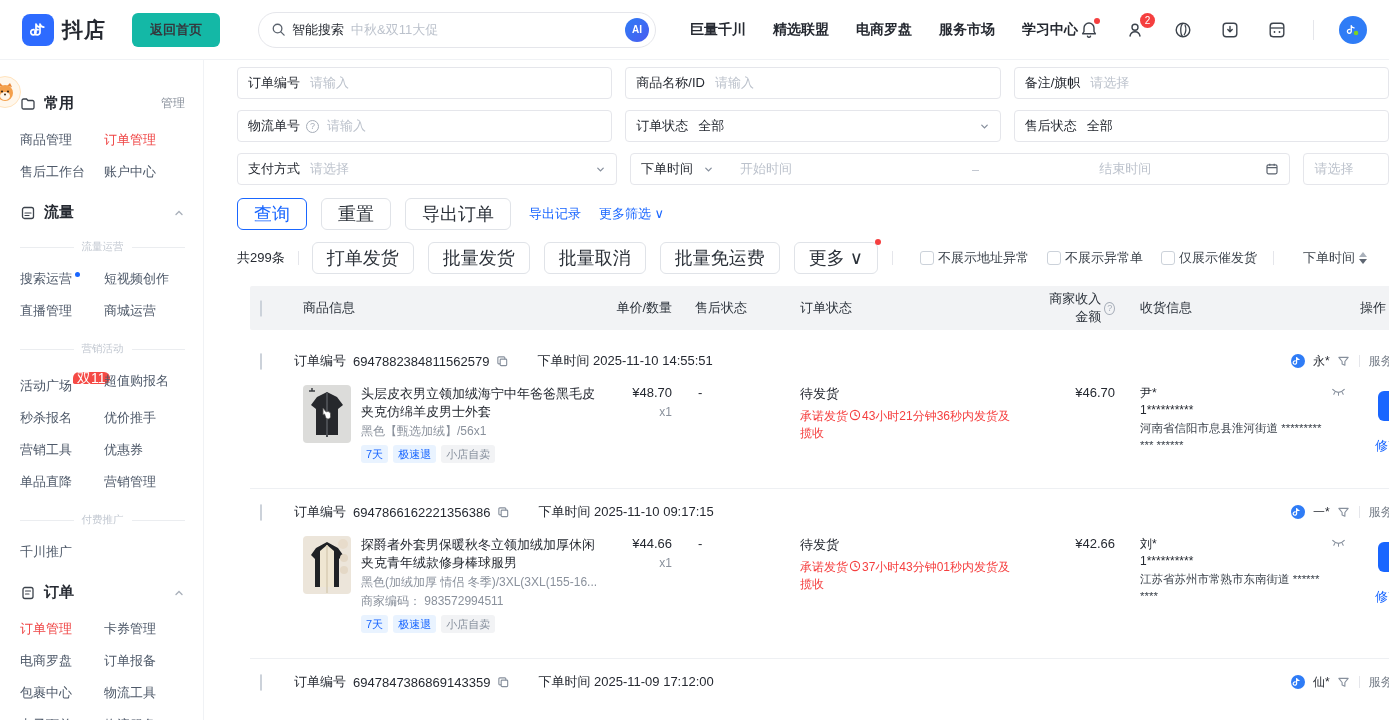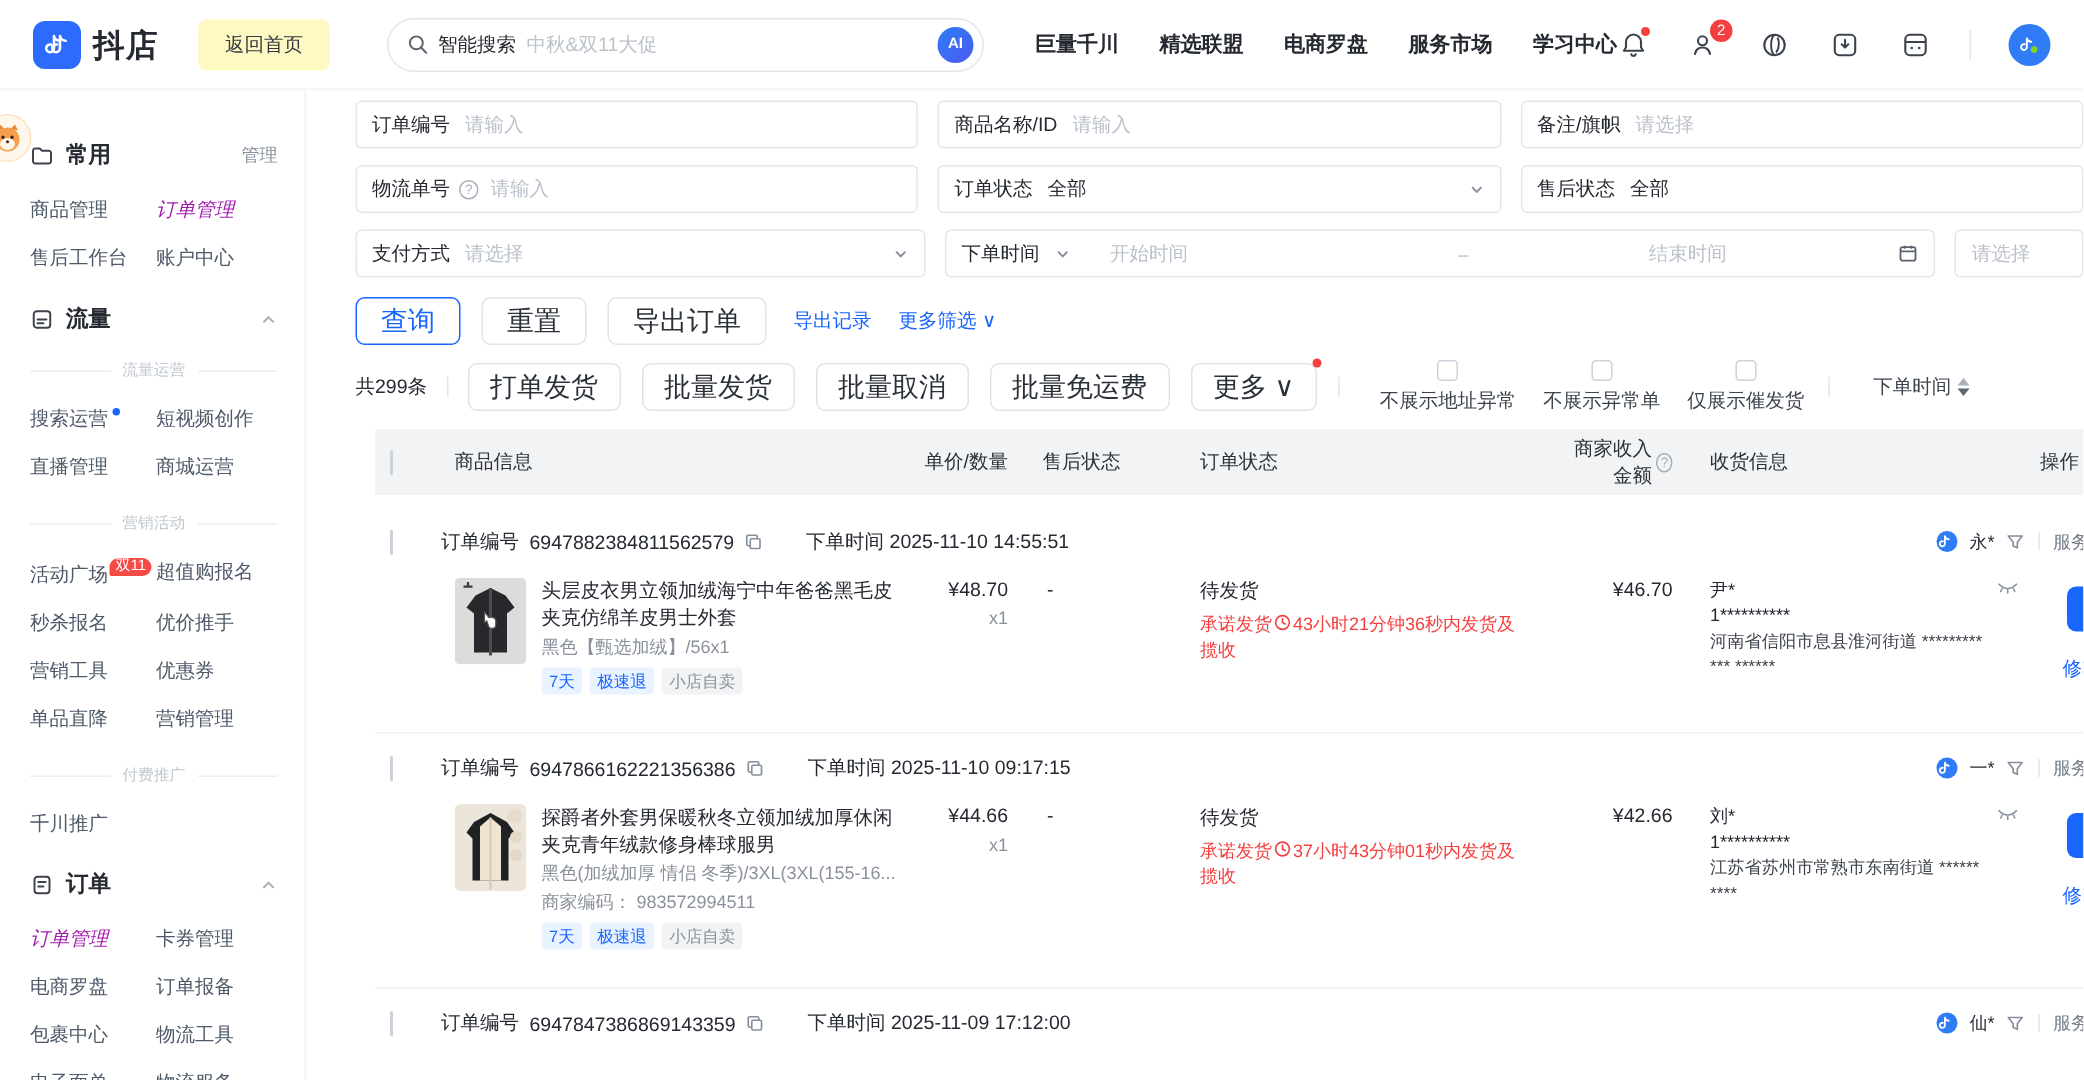--- a/index.html
+++ b/index.html
@@ -6,21 +6,21 @@
   html,body { width:1389px; height:720px; overflow:hidden; background:#fff;
     font-family:"Liberation Sans","DejaVu Sans",sans-serif; color:#252931; }
   .page { position:relative; width:1389px; height:720px; overflow:hidden; }
 
   
   .topbar { position:absolute; left:0; top:0; right:0; height:60px; background:#fff;
     border-bottom:1px solid #f0f2f5; display:flex; align-items:center; padding:0 22px; z-index:5;}
   .logo { display:flex; align-items:center; gap:8px; }
   .logo-badge { width:32px; height:32px; border-radius:8px; background:#2d6bff; display:flex; align-items:center; justify-content:center; }
   .logo-text { font-size:21px; font-weight:bold; letter-spacing:1px; }
-  .back-btn { margin-left:26px; background:#fef9c3; border-radius:6px; padding:8px 18px; font-size:13px; color:#34383e; cursor:pointer; }
+  .back-btn { margin-left:26px; background:#14b8a6; border-radius:6px; padding:8px 18px; font-size:13px; color:#34383e; cursor:pointer;font-weight:bold; }
   .searchbox { margin-left:38px; width:398px; height:36px; border:1px solid #e5e6eb; border-radius:18px;
     display:flex; align-items:center; padding:0 6px 0 12px; }
   .searchbox .s-label { font-size:13px; color:#252931; margin-left:6px; white-space:nowrap;}
   .searchbox .s-ph { font-size:13px; color:#bcc2cc; margin-left:7px; flex:1; white-space:nowrap; overflow:hidden;}
   .ai-badge { width:24px; height:24px; border-radius:50%; background:linear-gradient(135deg,#2f7cf6,#4a5cf0);
     color:#fff; font-size:10px; font-weight:bold; display:flex; align-items:center; justify-content:center; }
   .topnav { display:flex; gap:27px; margin-left:34px; }
   .topnav span { font-size:14px; font-weight:700; color:#252931; cursor:pointer; white-space:nowrap;}
   .top-icons { margin-left:auto; display:flex; align-items:center; gap:25px; }
   .ticon { position:relative; width:22px; height:22px; cursor:pointer; display:flex; align-items:center; justify-content:center;}
@@ -35,23 +35,23 @@
     background:#fff7ec; border:1px solid #ffe3bd; z-index:6; display:flex; align-items:center; justify-content:center; overflow:hidden;}
 
   
   .sidebar { position:absolute; left:0; top:60px; bottom:0; width:204px; background:#fff;
     border-right:1px solid #f0f2f5; padding:34px 18px 0 20px; overflow:hidden; }
   .sec-head { display:flex; align-items:center; margin-bottom:18px; }
   .sec-head .sec-title { font-size:15px; font-weight:bold; margin-left:8px; }
   .sec-head .sec-right { margin-left:auto; font-size:12px; color:#8a919c; cursor:pointer;}
   .item-grid { display:grid; grid-template-columns:84px 1fr; row-gap:14px; margin-bottom:22px; }
   .s-item { font-size:13px; color:#4e5969; cursor:pointer; position:relative; white-space:nowrap; }
-  .s-item.active { color:#a21caf;font-style:italic; }
+  .s-item.active { color:#ef4444; }
   .blue-dot { display:inline-block; width:5px; height:5px; border-radius:50%; background:#1966ff; vertical-align:6px; margin-left:3px;}
-  .mini-badge { display:inline-block; background:#f54a45; color:#fff; font-size:10px; line-height:12px;
+  .mini-badge { display:inline-block; background:#f54a45; color:#fff; font-size:14px; line-height:12px;
     border-radius:7px 7px 7px 2px; padding:0 4px; vertical-align:7px; margin-left:1px;}
   .divider-label { display:flex; align-items:center; gap:8px; margin:2px 0 16px 0; color:#c2c8d1; font-size:10.5px; white-space:nowrap;}
   .divider-label:before,.divider-label:after { content:""; flex:1; height:1px; background:#ebedf0; }
 
   
   .main { position:absolute; left:204px; top:60px; right:0; bottom:0; background:#fff; padding:7px 0 0 33px; overflow:hidden;}
 
   
   .f-row { display:flex; margin-bottom:11px; }
   .f-field { width:405px; height:32px; border:1px solid #e5e6eb; border-radius:4px; display:flex; align-items:center;
@@ -75,21 +75,21 @@
   .link { color:#1966ff; font-size:13px; cursor:pointer; margin-left:18px; white-space:nowrap;}
 
   
   .toolbar { display:flex; align-items:center; margin-top:12px; height:32px; }
   .count { font-size:13px; color:#252931; margin-right:13px; white-space:nowrap;}
   .tb-div { width:1px; height:14px; background:#e5e6eb; margin-right:13px; }
   .toolbar .btn { padding:0 14px; }
   .more-wrap { position:relative; margin-left:14px;}
   .more-wrap .dot-red { top:-3px; right:-3px; }
   .chk-group { display:flex; align-items:center; margin-left:14px; gap:18px;}
-  .chk { display:flex; align-items:center; gap:4px; font-size:13px; color:#3c434c; cursor:pointer; white-space:nowrap;flex-direction:column;}
+  .chk { display:flex; align-items:center; gap:4px; font-size:13px; color:#3c434c; cursor:pointer; white-space:nowrap;}
   .checkbox { width:14px; height:14px; border:1px solid #ccd2da; border-radius:3px; background:#fff; flex:none;}
   .sort { display:flex; align-items:center; gap:4px; margin-left:16px; font-size:13px; color:#3c434c; cursor:pointer; white-space:nowrap;}
   .carets { display:flex; flex-direction:column; gap:2px; }
   .caret-up { width:0; height:0; border-left:4px solid transparent; border-right:4px solid transparent; border-bottom:5px solid #aab1bb;}
   .caret-down { width:0; height:0; border-left:4px solid transparent; border-right:4px solid transparent; border-top:5px solid #5e6672;}
 
   
   .table { margin:12px 0 0 13px; width:1240px; }
   .grid { display:grid; grid-template-columns:44px 312px 80px 104px 250px 85px 15px 210px 140px; }
   .thead { background:#f2f3f5; height:44px; align-items:center; font-size:13px; color:#2b323b; border-radius:2px;}

